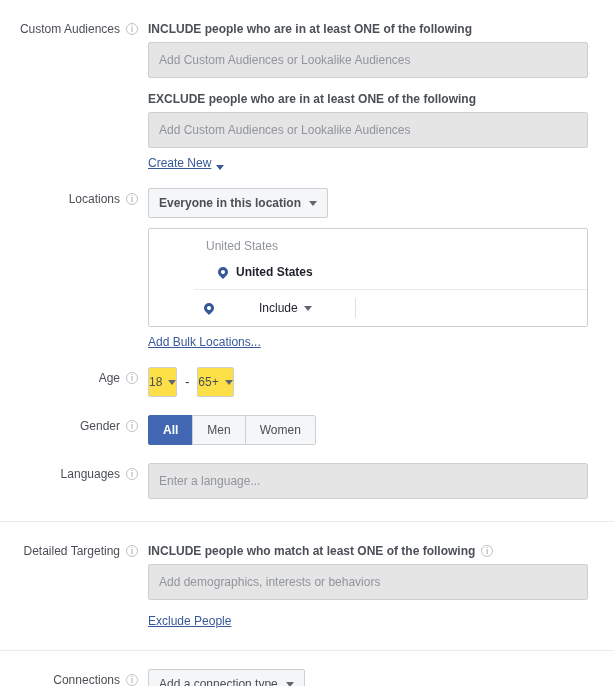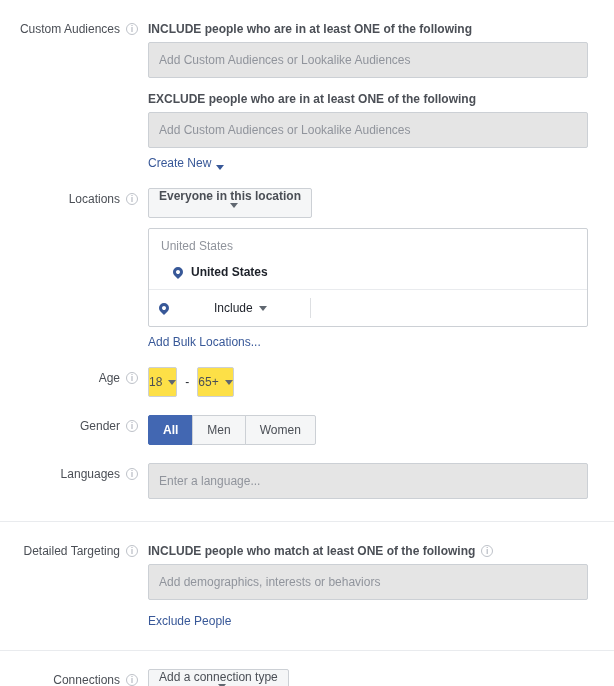--- a/index.html
+++ b/index.html
@@ -69,20 +69,21 @@
     color: #1d2129;
     border-radius: 2px;
   }
   .text-input::placeholder { color: #90949c; }
   .link {
     color: #385898;
     font-size: 12px;
     cursor: pointer;
     display: inline-flex;
     align-items: flex-end;
+    text-decoration: underline;
   }
   .link-block { margin: 8px 0 0 0; }
   .caret-down {
     display: inline-block;
     width: 0; height: 0;
     border-left: 4px solid transparent;
     border-right: 4px solid transparent;
     border-top: 5px solid #385898;
     margin-left: 5px;
   }
@@ -90,37 +91,37 @@
     display: inline-flex;
     align-items: center;
     height: 30px;
     padding: 0 10px;
     background: #f5f6f7;
     border: 1px solid #ccd0d5;
     border-radius: 2px;
     font-size: 12px;
     color: #4b4f56;
     cursor: pointer;
-    flex-direction: column;
   }
   .btn .caret {
     display: inline-block;
     width: 0; height: 0;
     border-left: 4px solid transparent;
     border-right: 4px solid transparent;
     border-top: 5px solid #606770;
     margin-left: 8px;
   }
   .btn.bold { font-weight: bold; }
   .loc-box {
     width: 440px;
     border: 1px solid #ccd0d5;
     border-radius: 2px;
     margin-top: 10px;
     background: #fff;
+    padding-left: 45px;
   }
   .loc-head {
     padding: 10px 12px 6px 12px;
     color: #90949c;
     font-size: 12px;
   }
   .loc-item {
     padding: 6px 12px 10px 24px;
     display: flex;
     align-items: center;

